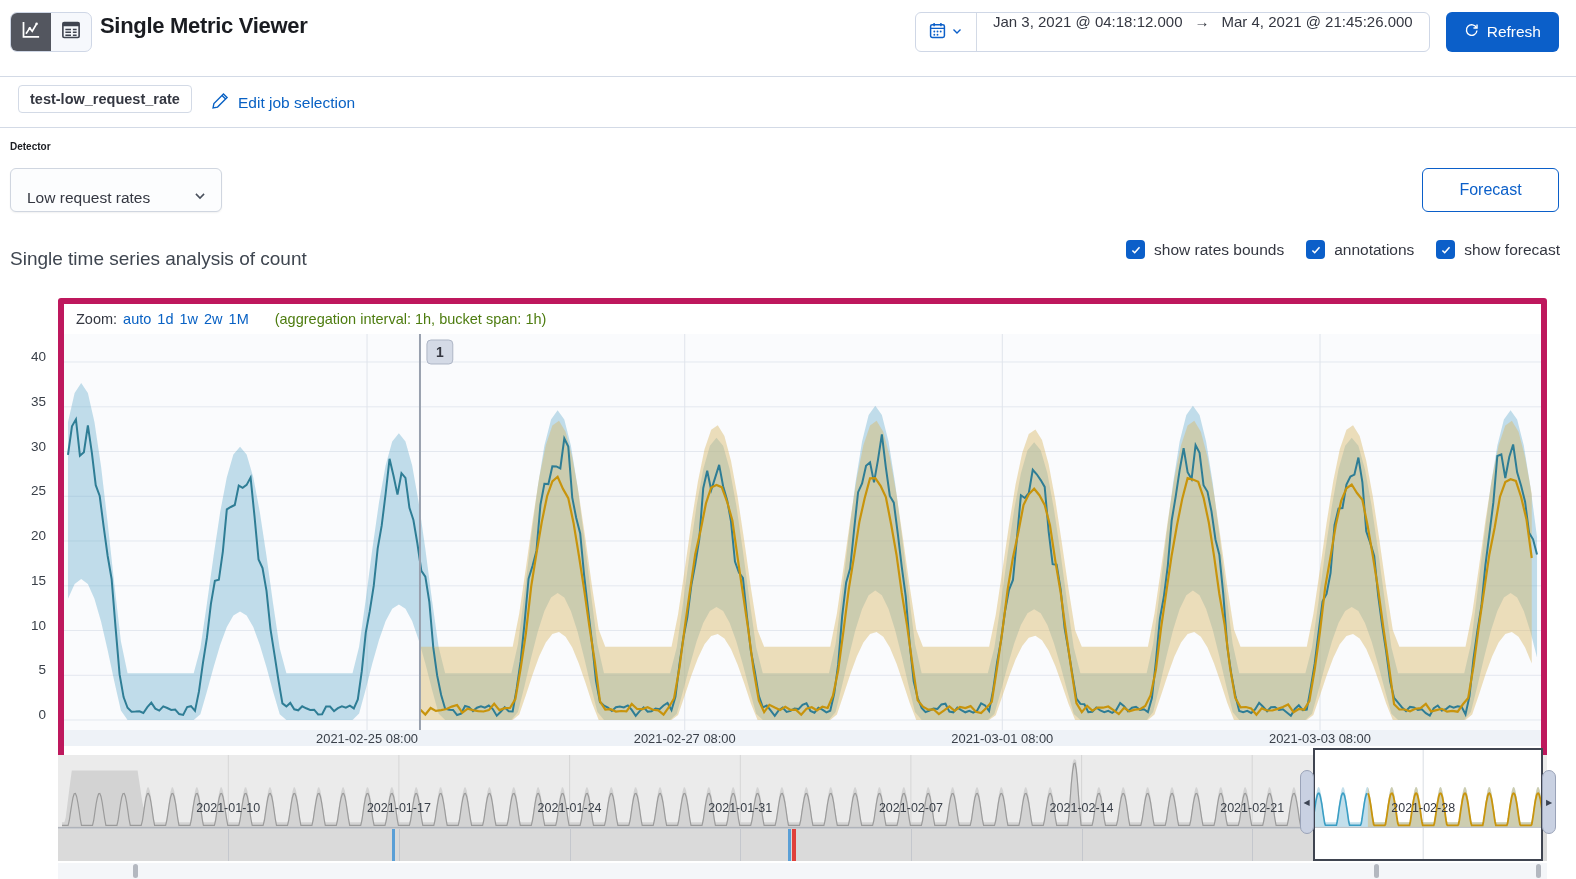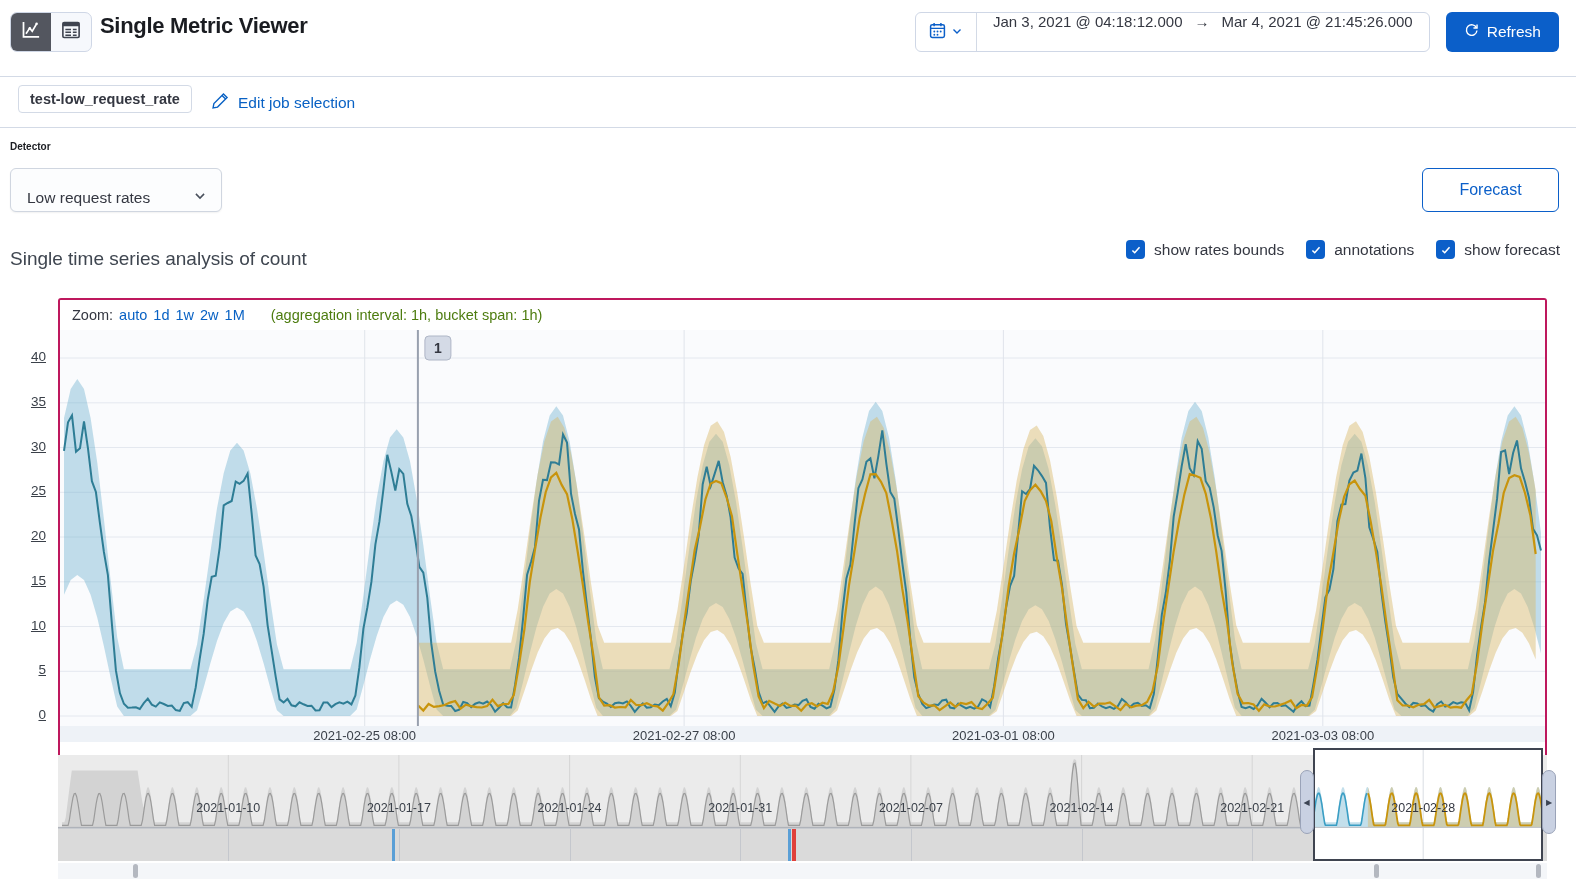--- a/index.html
+++ b/index.html
@@ -35,26 +35,26 @@
 
   
   .analysis-title { position:absolute; left:10px; top:248px; font-size:19px; font-weight:500; color:#3f4650; }
   .toggles { position:absolute; right:16px; top:240px; display:flex; gap:22px; align-items:center; }
   .toggle { display:flex; gap:9px; align-items:center; cursor:pointer; }
   .checkbox { width:19px; height:19px; border-radius:4px; background:#0b5fc9; display:flex; align-items:center; justify-content:center; flex:0 0 auto; }
   .toggle .lbl { font-size:15.5px; color:#343741; }
 
   
   .chart-section { position:absolute; top:298px; left:0; right:0; height:452px; }
-  .chart-frame { position:absolute; left:58px; right:29px; top:0; height:520px; border:2px solid #be185d; border-radius:3px; background:#fff; overflow:hidden; }
+  .chart-frame { position:absolute; left:58px; right:29px; top:0; height:520px; border:6px solid #be185d; border-radius:3px; background:#fff; overflow:hidden; }
   .zoom-row { height:30px; display:flex; align-items:center; gap:6px; padding-left:12px; font-size:14.5px; color:#343741; background:#fff; }
   .zoom-row a { color:#0861c4; text-decoration:none; cursor:pointer; }
   .zoom-detail { margin-left:20px; color:#4d7c0f; }
   #main-plot { width:100%; height:412px; }
-  .ytick { position:absolute; left:8px; width:38px; text-align:right; font-size:13.5px; color:#3a4049;text-decoration:underline; }
+  .ytick { position:absolute; left:8px; width:38px; text-align:right; font-size:13.5px; color:#3a4049; }
 
   
   .nav-wrap { position:absolute; top:748px; left:58px; width:1489px; height:130px; }
   #nav-waves { position:absolute; top:7px; left:0; width:1489px; height:73px; }
   #swimlane { position:absolute; top:80px; left:0; width:1489px; height:33px; background:#dadada; border-top:1px solid #c7cacf; overflow:hidden; }
   .swim-grid { position:absolute; top:0; width:1px; height:33px; background:#c4c7cd; }
   .swim-marker { position:absolute; top:0; height:33px; }
   #bottomstrip { position:absolute; top:115px; left:0; width:1489px; height:16px; background:#f4f6f9; }
   .pill { position:absolute; top:1px; width:5px; height:14px; border-radius:3px; background:#b4b8c0; }
   #nav-selection { position:absolute; top:0; height:113px; background:#fff; border:2px solid #3f4450; z-index:3; }

